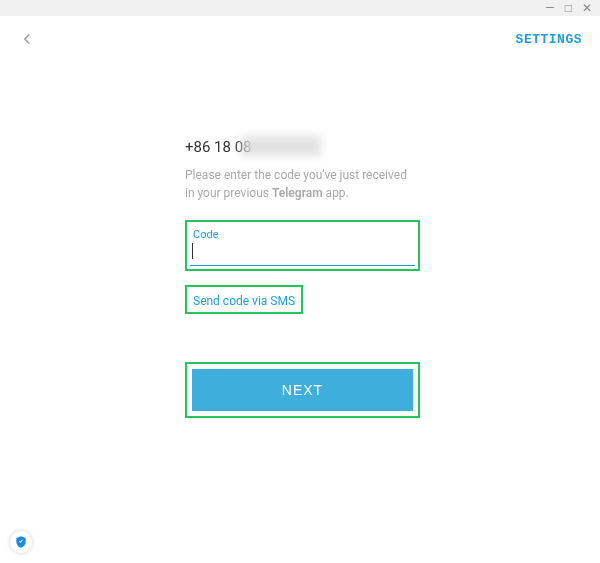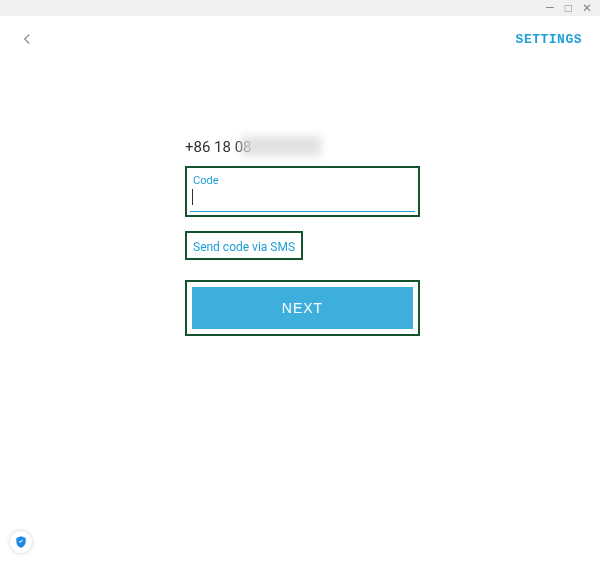--- a/index.html
+++ b/index.html
@@ -80,21 +80,21 @@
     .instruction {
       font-size: 12px;
       color: #aaa;
       line-height: 1.5;
       margin-bottom: 18px;
     }
     .instruction .app-name {
       font-weight: 600;
     }
     .highlight-box {
-      border: 2px solid #14532d;
+      border: 2px solid #22c55e;
       padding: 3px;
     }
     .code-input-wrap {
       margin-bottom: 14px;
     }
     .code-label {
       font-size: 11px;
       color: #1e9fd6;
       display: block;
       padding: 3px 3px 0 3px;
@@ -103,21 +103,21 @@
       width: 100%;
       border: none;
       border-bottom: 1.5px solid #1e9fd6;
       font-size: 14px;
       padding: 4px 2px 4px 2px;
       outline: none;
       background: transparent;
     }
     .sms-link-wrap {
       display: inline-block;
-      margin-bottom: 20px;
+      margin-bottom: 48px;
     }
     .sms-link {
       font-size: 12px;
       color: #1e9fd6;
       cursor: pointer;
       padding: 1px 3px;
       display: inline-block;
     }
     .next-button-wrap {
       padding: 5px;
@@ -177,20 +177,24 @@
     </svg>
   </div>
   <div class="settings-link">SETTINGS</div>
 </div>
 
 <div class="content">
   <div class="phone-number">
     <span>+86 18            08</span>
     <div class="blur-box"></div>
   </div>
+  <div class="instruction">
+    <span>Please enter the code you've just received</span><br>
+    <span>in your previous </span><span class="app-name">Telegram</span><span> app.</span>
+  </div>
 
   <div class="highlight-box code-input-wrap">
     <label class="code-label">Code</label>
     <div style="position:relative;">
       <span class="text-cursor"></span>
       <input class="code-input" type="text" value="" style="">
     </div>
   </div>
 
   <div class="highlight-box sms-link-wrap">

